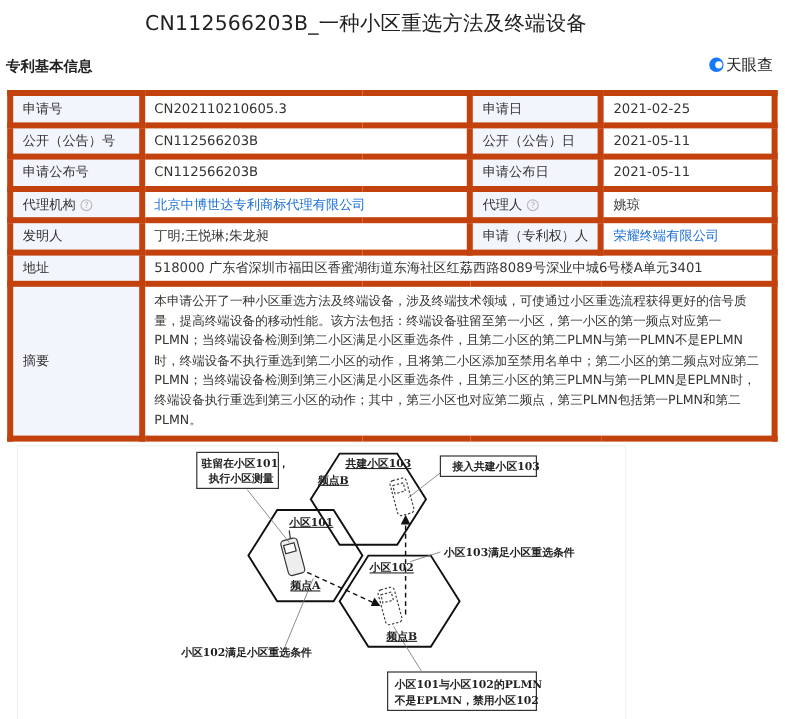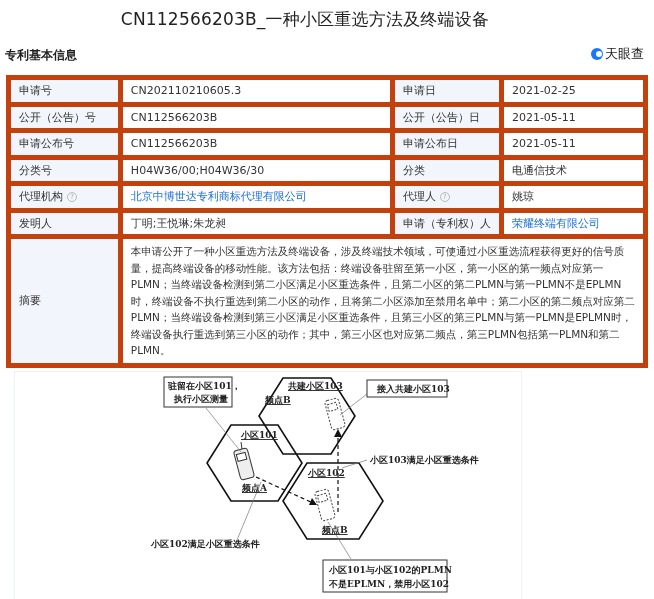--- a/index.html
+++ b/index.html
@@ -56,36 +56,34 @@
     <td class="lbl">公开（公告）日</td>
     <td class="val">2021-05-11</td>
   </tr>
   <tr>
     <td class="lbl">申请公布号</td>
     <td class="val" colspan="2">CN112566203B</td>
     <td class="lbl">申请公布日</td>
     <td class="val">2021-05-11</td>
   </tr>
   <tr>
-    <td class="lbl">分类号</td>
-    <td class="val" colspan="2">H04W36/00;H04W36/30</td>
-    <td class="lbl">分类</td>
-    <td class="val">电通信技术</td>
-  </tr>
-  <tr>
     <td class="lbl"><span>代理机构</span><span class="help">?</span></td>
     <td class="val link" colspan="2">北京中博世达专利商标代理有限公司</td>
     <td class="lbl"><span>代理人</span><span class="help">?</span></td>
     <td class="val">姚琼</td>
   </tr>
   <tr>
     <td class="lbl">发明人</td>
     <td class="val" colspan="2">丁明;王悦琳;朱龙昶</td>
     <td class="lbl">申请（专利权）人</td>
     <td class="val link">荣耀终端有限公司</td>
+  </tr>
+  <tr>
+    <td class="lbl">地址</td>
+    <td class="val" colspan="4">518000 广东省深圳市福田区香蜜湖街道东海社区红荔西路8089号深业中城6号楼A单元3401</td>
   </tr>
   <tr>
     <td class="lbl">摘要</td>
     <td class="val abstract" colspan="4">本申请公开了一种小区重选方法及终端设备，涉及终端技术领域，可使通过小区重选流程获得更好的信号质量，提高终端设备的移动性能。该方法包括：终端设备驻留至第一小区，第一小区的第一频点对应第一PLMN；当终端设备检测到第二小区满足小区重选条件，且第二小区的第二PLMN与第一PLMN不是EPLMN时，终端设备不执行重选到第二小区的动作，且将第二小区添加至禁用名单中；第二小区的第二频点对应第二PLMN；当终端设备检测到第三小区满足小区重选条件，且第三小区的第三PLMN与第一PLMN是EPLMN时，终端设备执行重选到第三小区的动作；其中，第三小区也对应第二频点，第三PLMN包括第一PLMN和第二PLMN。</td>
   </tr>
 </tbody>
   </table>
 
 <div class="figure-wrap">
   <div class="figure">

